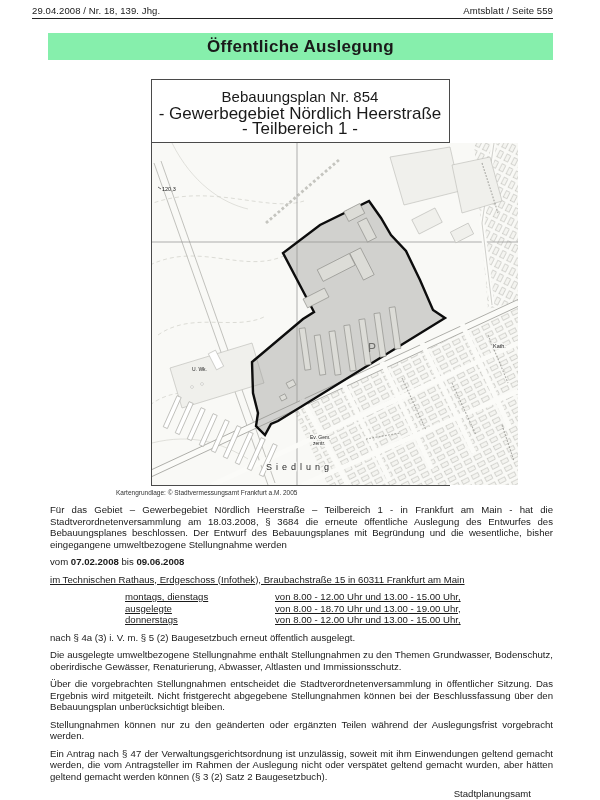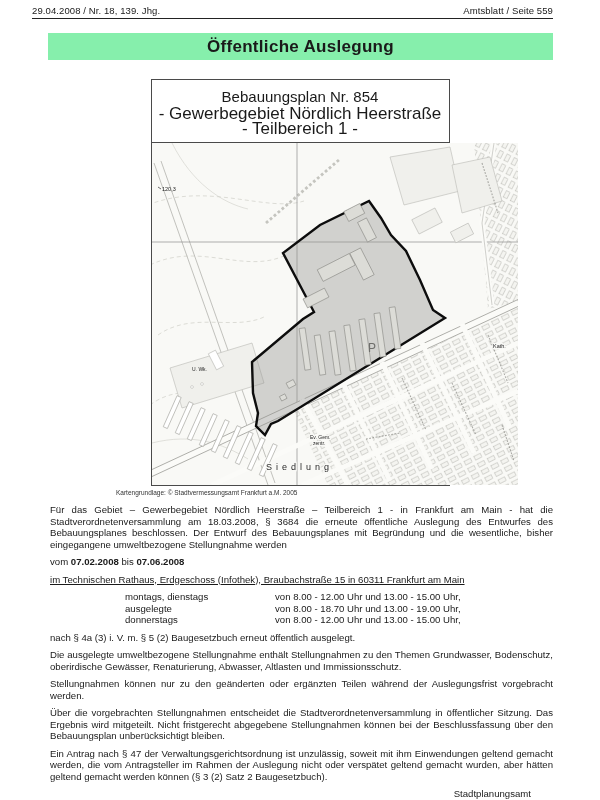--- a/index.html
+++ b/index.html
@@ -27,21 +27,21 @@
   .plan-title{font-size:15px;line-height:19px;}
   .plan-subtitle{font-size:17px;line-height:15px;}
   .map-svg{display:block;}
   .map-caption{margin:3px 0 0 116px;font-size:6.5px;color:#333;}
   
   .doc{margin:8px 47px 0 50px;font-size:9.6px;line-height:11.5px;}
   .doc p{margin:0 0 6px 0;text-align:justify;}
   .period{text-align:center;margin:0 0 4px 0;}
   .period b{font-weight:bold;}
   .loc{margin:0 0 1px 0;text-decoration:underline;}
-  .schedule{margin:0 0 6px 75px;}
+  .schedule{margin:0 0 6px 75px;text-decoration:underline;}
   .srow{display:flex;}
   .sdays{width:150px;flex:0 0 150px;}
   .sig{margin-top:2px;text-align:right;padding-right:22px;line-height:11.5px;}
 </style>
 </head>
 <body>
 
 <div>
 
   <div class="hdr">
@@ -175,43 +175,43 @@
           <text x="114" y="327" font-size="9" letter-spacing="4" fill="#2a2a2a" stroke="#f9f9f6" stroke-width="2.5" paint-order="stroke">Siedlung</text>
         </g>
       </svg>
     </div>
   </div>
   <div class="map-caption">Kartengrundlage: © Stadtvermessungsamt Frankfurt a.M. 2005</div>
 
   <div class="doc">
     <p>Für das Gebiet – Gewerbegebiet Nördlich Heerstraße – Teilbereich 1 - in Frankfurt am Main - hat die Stadtverordnetenversammlung am 18.03.2008, § 3684 die erneute öffentliche Auslegung des Entwurfes des Bebauungsplanes beschlossen. Der Entwurf des Bebauungsplanes mit Begründung und die wesentliche, bisher eingegangene umweltbezogene Stellungnahme werden</p>
 
-    <p class="period"><span>vom </span><b>07.02.2008</b><span> bis </span><b>07.06.2008</b></p>
+    <p class="period"><span>vom </span><b>07.02.2008</b><span> bis </span><b>09.06.2008</b></p>
 
     <p class="loc">im Technischen Rathaus, Erdgeschoss (Infothek), Braubachstraße 15 in 60311 Frankfurt am Main</p>
 
     <div class="schedule">
       <div class="srow">
         <span class="sdays">montags, dienstags</span>
         <span class="shours">von 8.00 - 12.00 Uhr und 13.00 - 15.00 Uhr,</span>
       </div>
       <div class="srow">
         <span class="sdays">ausgelegte</span>
         <span class="shours">von 8.00 - 18.70 Uhr und 13.00 - 19.00 Uhr,</span>
       </div>
       <div class="srow">
         <span class="sdays">donnerstags</span>
         <span class="shours">von 8.00 - 12.00 Uhr und 13.00 - 15.00 Uhr,</span>
       </div>
     </div>
 
     <p>nach § 4a (3) i. V. m. § 5 (2) Baugesetzbuch erneut öffentlich ausgelegt.</p>
     <p>Die ausgelegte umweltbezogene Stellungnahme enthält Stellungnahmen zu den Themen Grundwasser, Bodenschutz, oberirdische Gewässer, Renaturierung, Abwasser, Altlasten und Immissionsschutz.</p>
+    <p>Über die vorgebrachten Stellungnahmen entscheidet die Stadtverordnetenversammlung in öffentlicher Sitzung. Das Ergebnis wird mitgeteilt. Nicht fristgerecht abgegebene Stellungnahmen können bei der Beschlussfassung über den Bebauungsplan unberücksichtigt bleiben.</p>
     <p>Stellungnahmen können nur zu den geänderten oder ergänzten Teilen während der Auslegungsfrist vorgebracht werden.</p>
-    <p>Über die vorgebrachten Stellungnahmen entscheidet die Stadtverordnetenversammlung in öffentlicher Sitzung. Das Ergebnis wird mitgeteilt. Nicht fristgerecht abgegebene Stellungnahmen können bei der Beschlussfassung über den Bebauungsplan unberücksichtigt bleiben.</p>
     <p>Ein Antrag nach § 47 der Verwaltungsgerichtsordnung ist unzulässig, soweit mit ihm Einwendungen geltend gemacht werden, die vom Antragsteller im Rahmen der Auslegung nicht oder verspätet geltend gemacht wurden, aber hätten geltend gemacht werden können (§ 3 (2) Satz 2 Baugesetzbuch).</p>
 
     <div class="sig">
       <div>Stadtplanungsamt</div>
     </div>
   </div>
 
 </div>
 
 </body></html>

